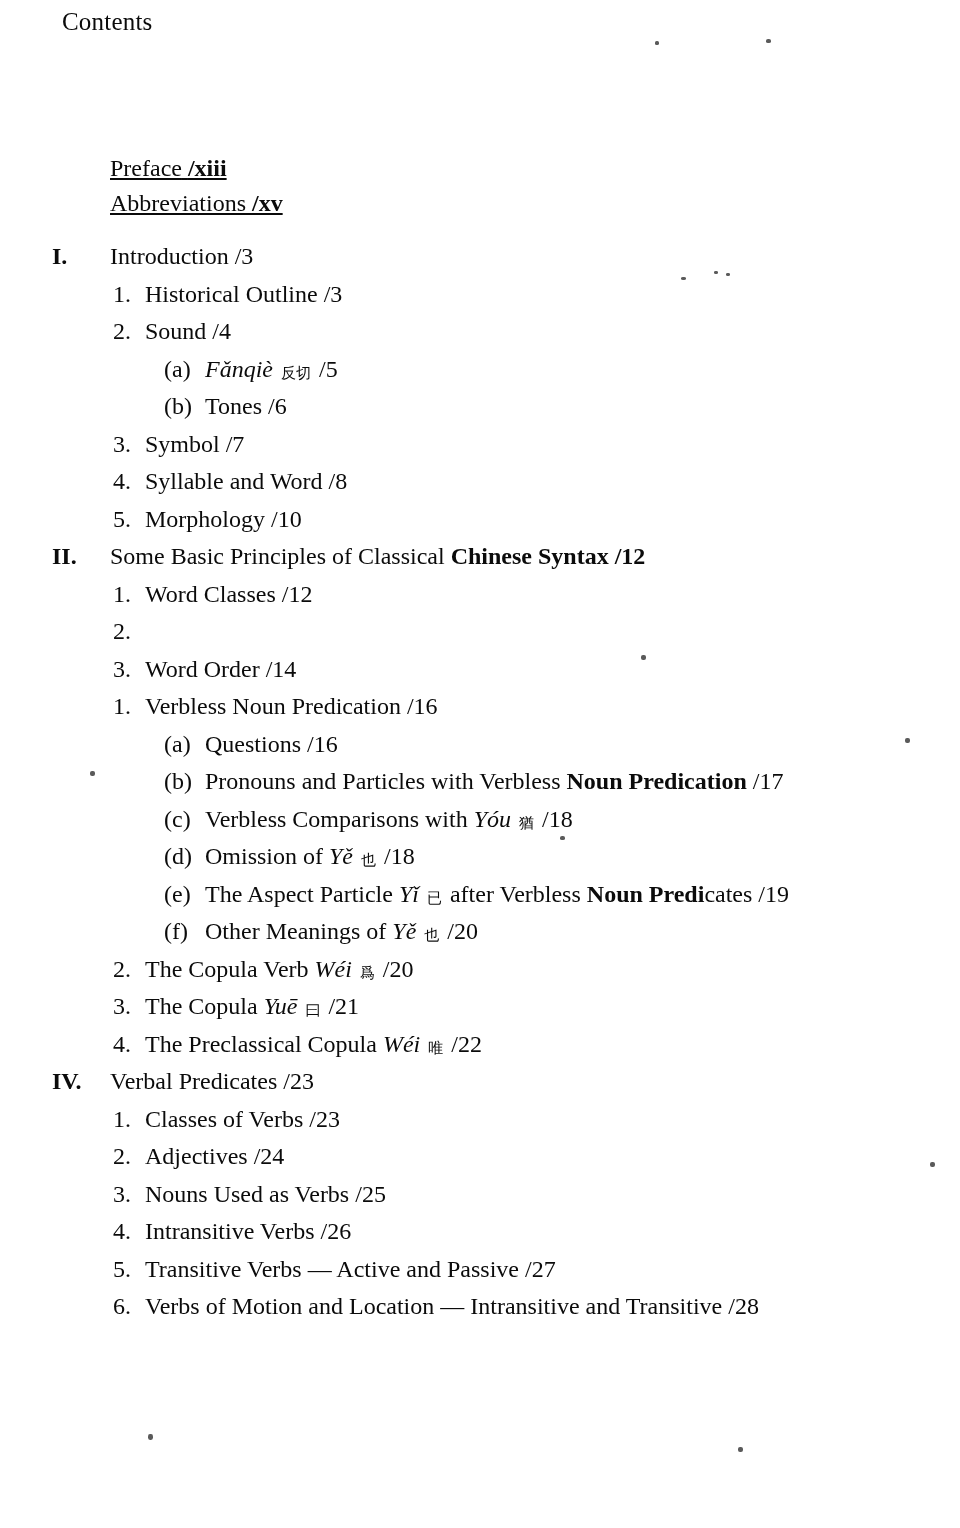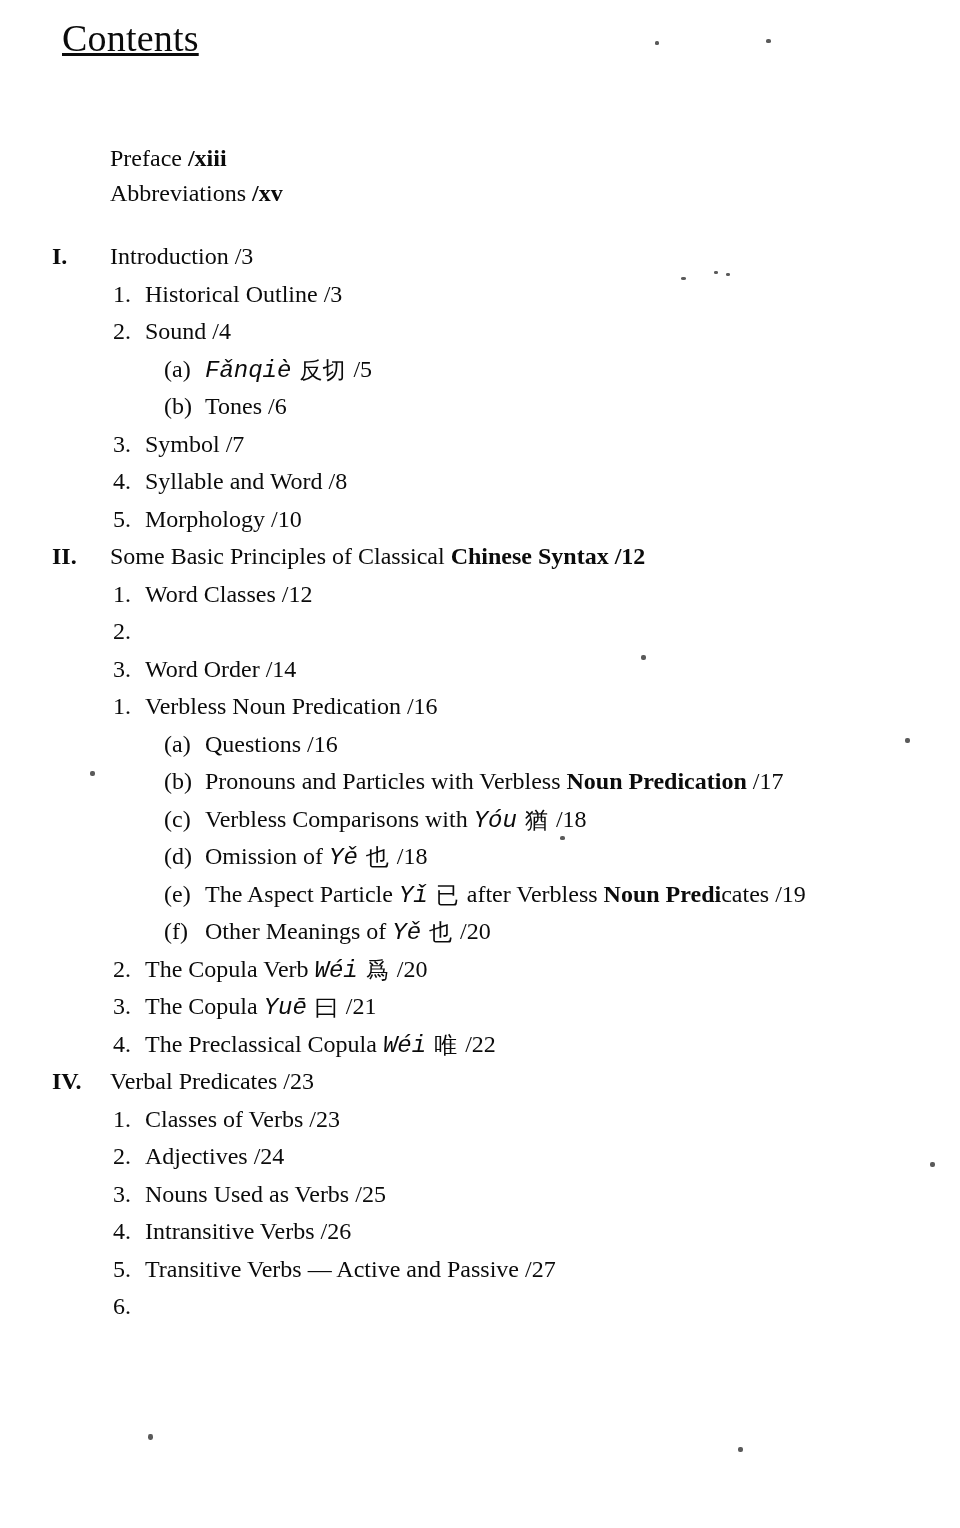--- a/index.html
+++ b/index.html
@@ -20,33 +20,33 @@
   .page {
     position: absolute;
     inset: 0;
   }
 
   
   .contents-heading {
     position: absolute;
     left: 62px;
     top: -9px;
-    font-size: 38px;
+    font-size: 25px;
     letter-spacing: 0.2px;
     font-weight: 400;
     white-space: nowrap;
-    text-decoration: underline;
   }
 
   
   .frontmatter {
     position: absolute;
     left: 110px;
-    top: 141px;
+    top: 151px;
     width: 700px;
+    text-decoration: underline;
   }
   .frontmatter .fm-line {
     font-size: 24px;
     line-height: 35px;
     white-space: nowrap;
   }
   .fm-page { font-weight: 700; }
 
   
   .toc {
@@ -88,28 +88,27 @@
   .row.lvl3 .marker {
     position: absolute;
     left: 164px;
     width: 44px;
     text-align: left;
   }
 
   .title { }
   .han {
     font-family: "DejaVu Sans", sans-serif;
-    font-size: 23px;
+    font-size: 15px;
     padding: 0 2px;
     position: relative;
     top: 1px;
   }
   .rom {
     font-style: italic;
-    font-family: Liberation Mono, monospace;
   }
   .pg { }
 
   
   .ink { font-weight: 700; }
 
   
   .speck {
     position: absolute;
     background: #5a5a5a;
@@ -150,21 +149,21 @@
       <div class="row lvl3"><span class="marker">(f)</span><span><span class="title">Other Meanings of</span> <span class="rom">Yě</span> <span class="han">也</span> <span class="pg">/20</span></span></div>
       <div class="row lvl2"><span class="marker">2.</span><span><span class="title">The Copula Verb</span> <span class="rom">Wéi</span> <span class="han">爲</span> <span class="pg">/20</span></span></div>
       <div class="row lvl2"><span class="marker">3.</span><span><span class="title">The Copula</span> <span class="rom">Yuē</span> <span class="han">曰</span> <span class="pg">/21</span></span></div>
       <div class="row lvl2"><span class="marker">4.</span><span><span class="title">The Preclassical Copula</span> <span class="rom">Wéi</span> <span class="han">唯</span> <span class="pg">/22</span></span></div>
       <div class="row lvl1"><span class="marker">IV.</span><span><span class="title">Verbal Predicates</span> <span class="pg">/23</span></span></div>
       <div class="row lvl2"><span class="marker">1.</span><span><span class="title">Classes of Verbs</span> <span class="pg">/23</span></span></div>
       <div class="row lvl2"><span class="marker">2.</span><span><span class="title">Adjectives</span> <span class="pg">/24</span></span></div>
       <div class="row lvl2"><span class="marker">3.</span><span><span class="title">Nouns Used as Verbs</span> <span class="pg">/25</span></span></div>
       <div class="row lvl2"><span class="marker">4.</span><span><span class="title">Intransitive Verbs</span> <span class="pg">/26</span></span></div>
       <div class="row lvl2"><span class="marker">5.</span><span><span class="title">Transitive Verbs — Active and Passive</span> <span class="pg">/27</span></span></div>
-      <div class="row lvl2"><span class="marker">6.</span></div>
+      <div class="row lvl2"><span class="marker">6.</span><span><span class="title">Verbs of Motion and Location — Intransitive and Transitive</span> <span class="pg">/28</span></span></div>
     </div>
 
   <div class="artifacts">
       <div class="speck" style="left: 655px; top: 41px; width: 4px; height: 4px;"></div>
       <div class="speck" style="left: 766px; top: 39px; width: 5px; height: 4px;"></div>
       <div class="speck" style="left: 681px; top: 277px; width: 5px; height: 3px;"></div>
       <div class="speck" style="left: 714px; top: 271px; width: 4px; height: 3px;"></div>
       <div class="speck" style="left: 726px; top: 273px; width: 4px; height: 3px;"></div>
       <div class="speck" style="left: 641px; top: 655px; width: 5px; height: 5px;"></div>
       <div class="speck" style="left: 905px; top: 738px; width: 5px; height: 5px;"></div>

